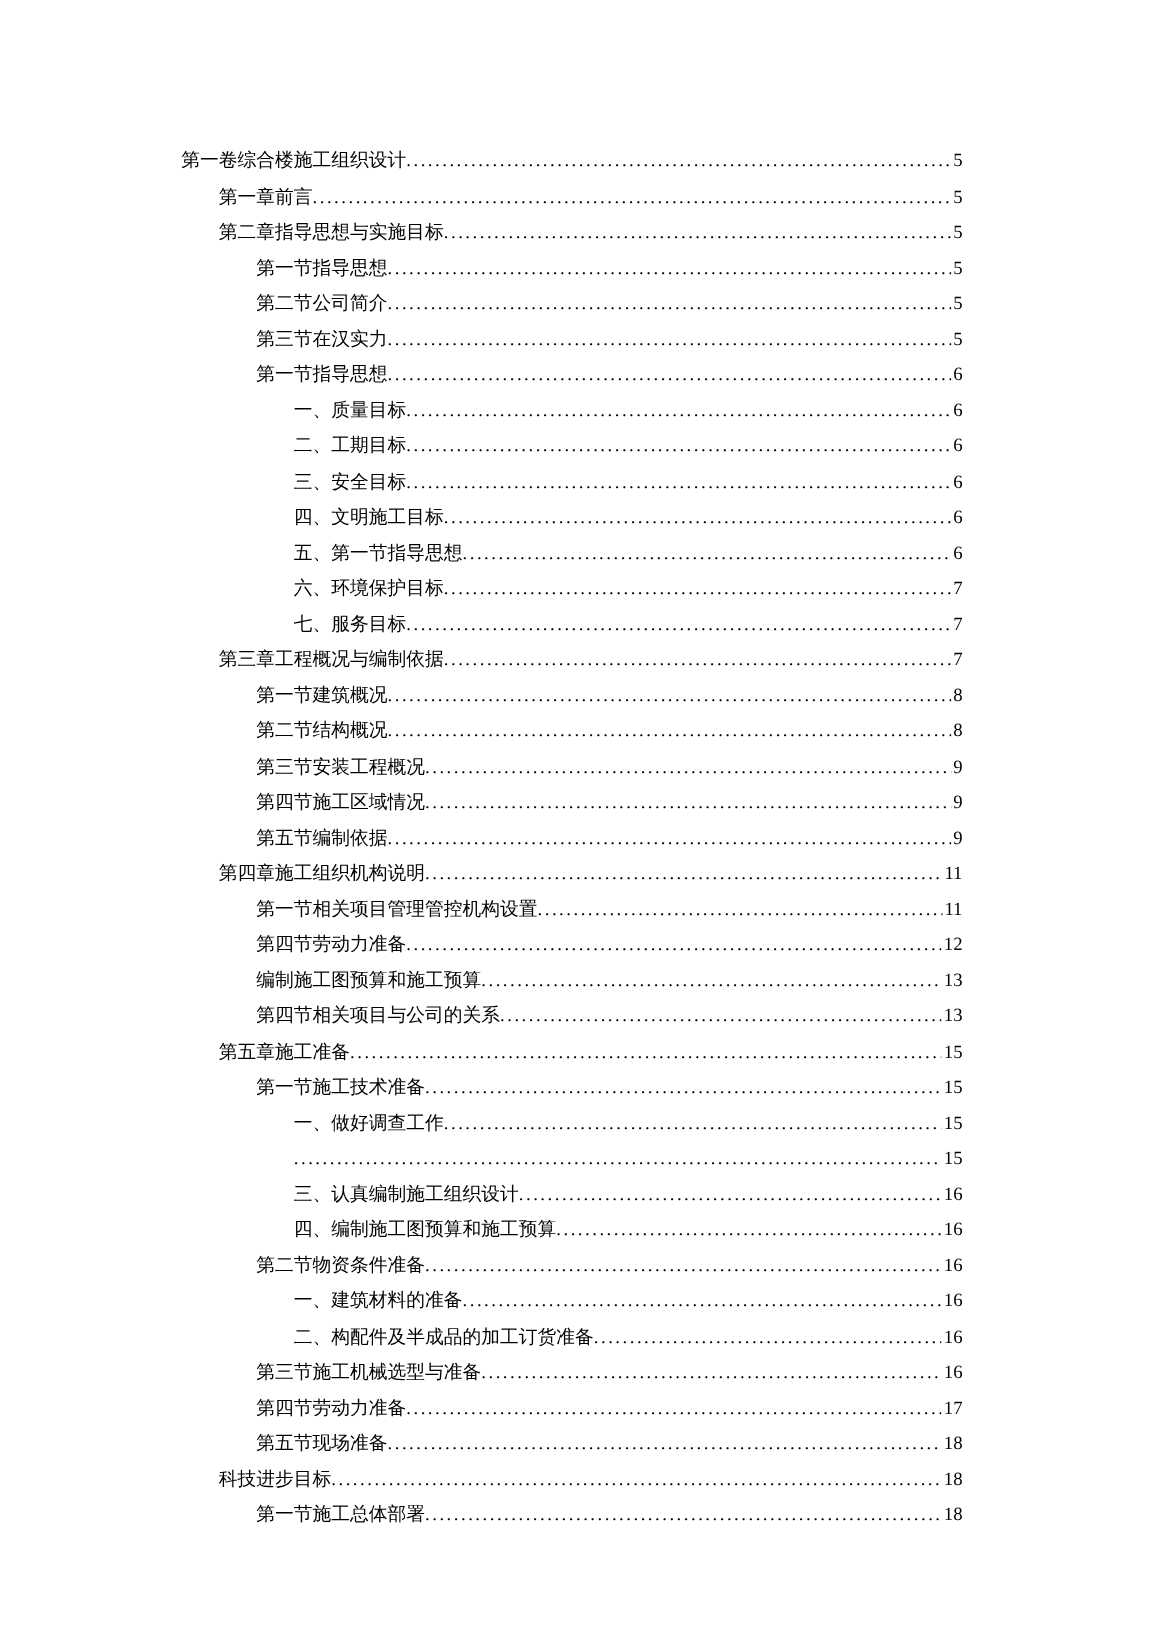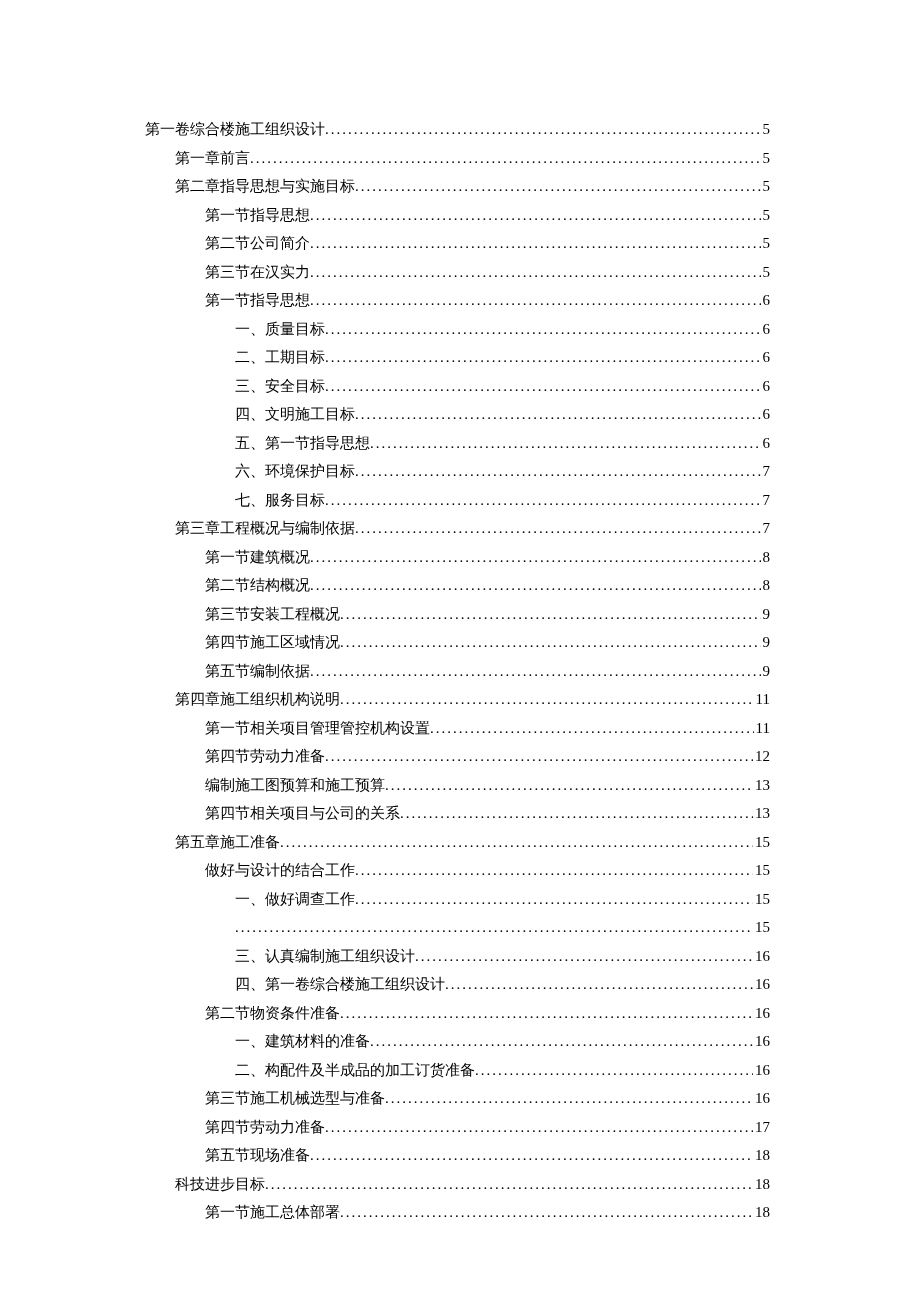--- a/index.html
+++ b/index.html
@@ -167,40 +167,40 @@
       <span class="toc-label">第四节相关项目与公司的关系</span>
       <span class="toc-leader"></span>
       <span class="toc-page">13</span>
     </div>
     <div class="toc-row lvl-1">
       <span class="toc-label">第五章施工准备</span>
       <span class="toc-leader"></span>
       <span class="toc-page">15</span>
     </div>
     <div class="toc-row lvl-2">
-      <span class="toc-label">做好与设计的结合工作</span>
+      <span class="toc-label">第一节施工技术准备</span>
       <span class="toc-leader"></span>
       <span class="toc-page">15</span>
     </div>
     <div class="toc-row lvl-3">
       <span class="toc-label">一、做好调查工作</span>
       <span class="toc-leader"></span>
       <span class="toc-page">15</span>
     </div>
     <div class="toc-row lvl-3">
       <span class="toc-leader"></span>
       <span class="toc-page">15</span>
     </div>
     <div class="toc-row lvl-3">
       <span class="toc-label">三、认真编制施工组织设计</span>
       <span class="toc-leader"></span>
       <span class="toc-page">16</span>
     </div>
     <div class="toc-row lvl-3">
-      <span class="toc-label">四、第一卷综合楼施工组织设计</span>
+      <span class="toc-label">四、编制施工图预算和施工预算</span>
       <span class="toc-leader"></span>
       <span class="toc-page">16</span>
     </div>
     <div class="toc-row lvl-2">
       <span class="toc-label">第二节物资条件准备</span>
       <span class="toc-leader"></span>
       <span class="toc-page">16</span>
     </div>
     <div class="toc-row lvl-3">
       <span class="toc-label">一、建筑材料的准备</span>

